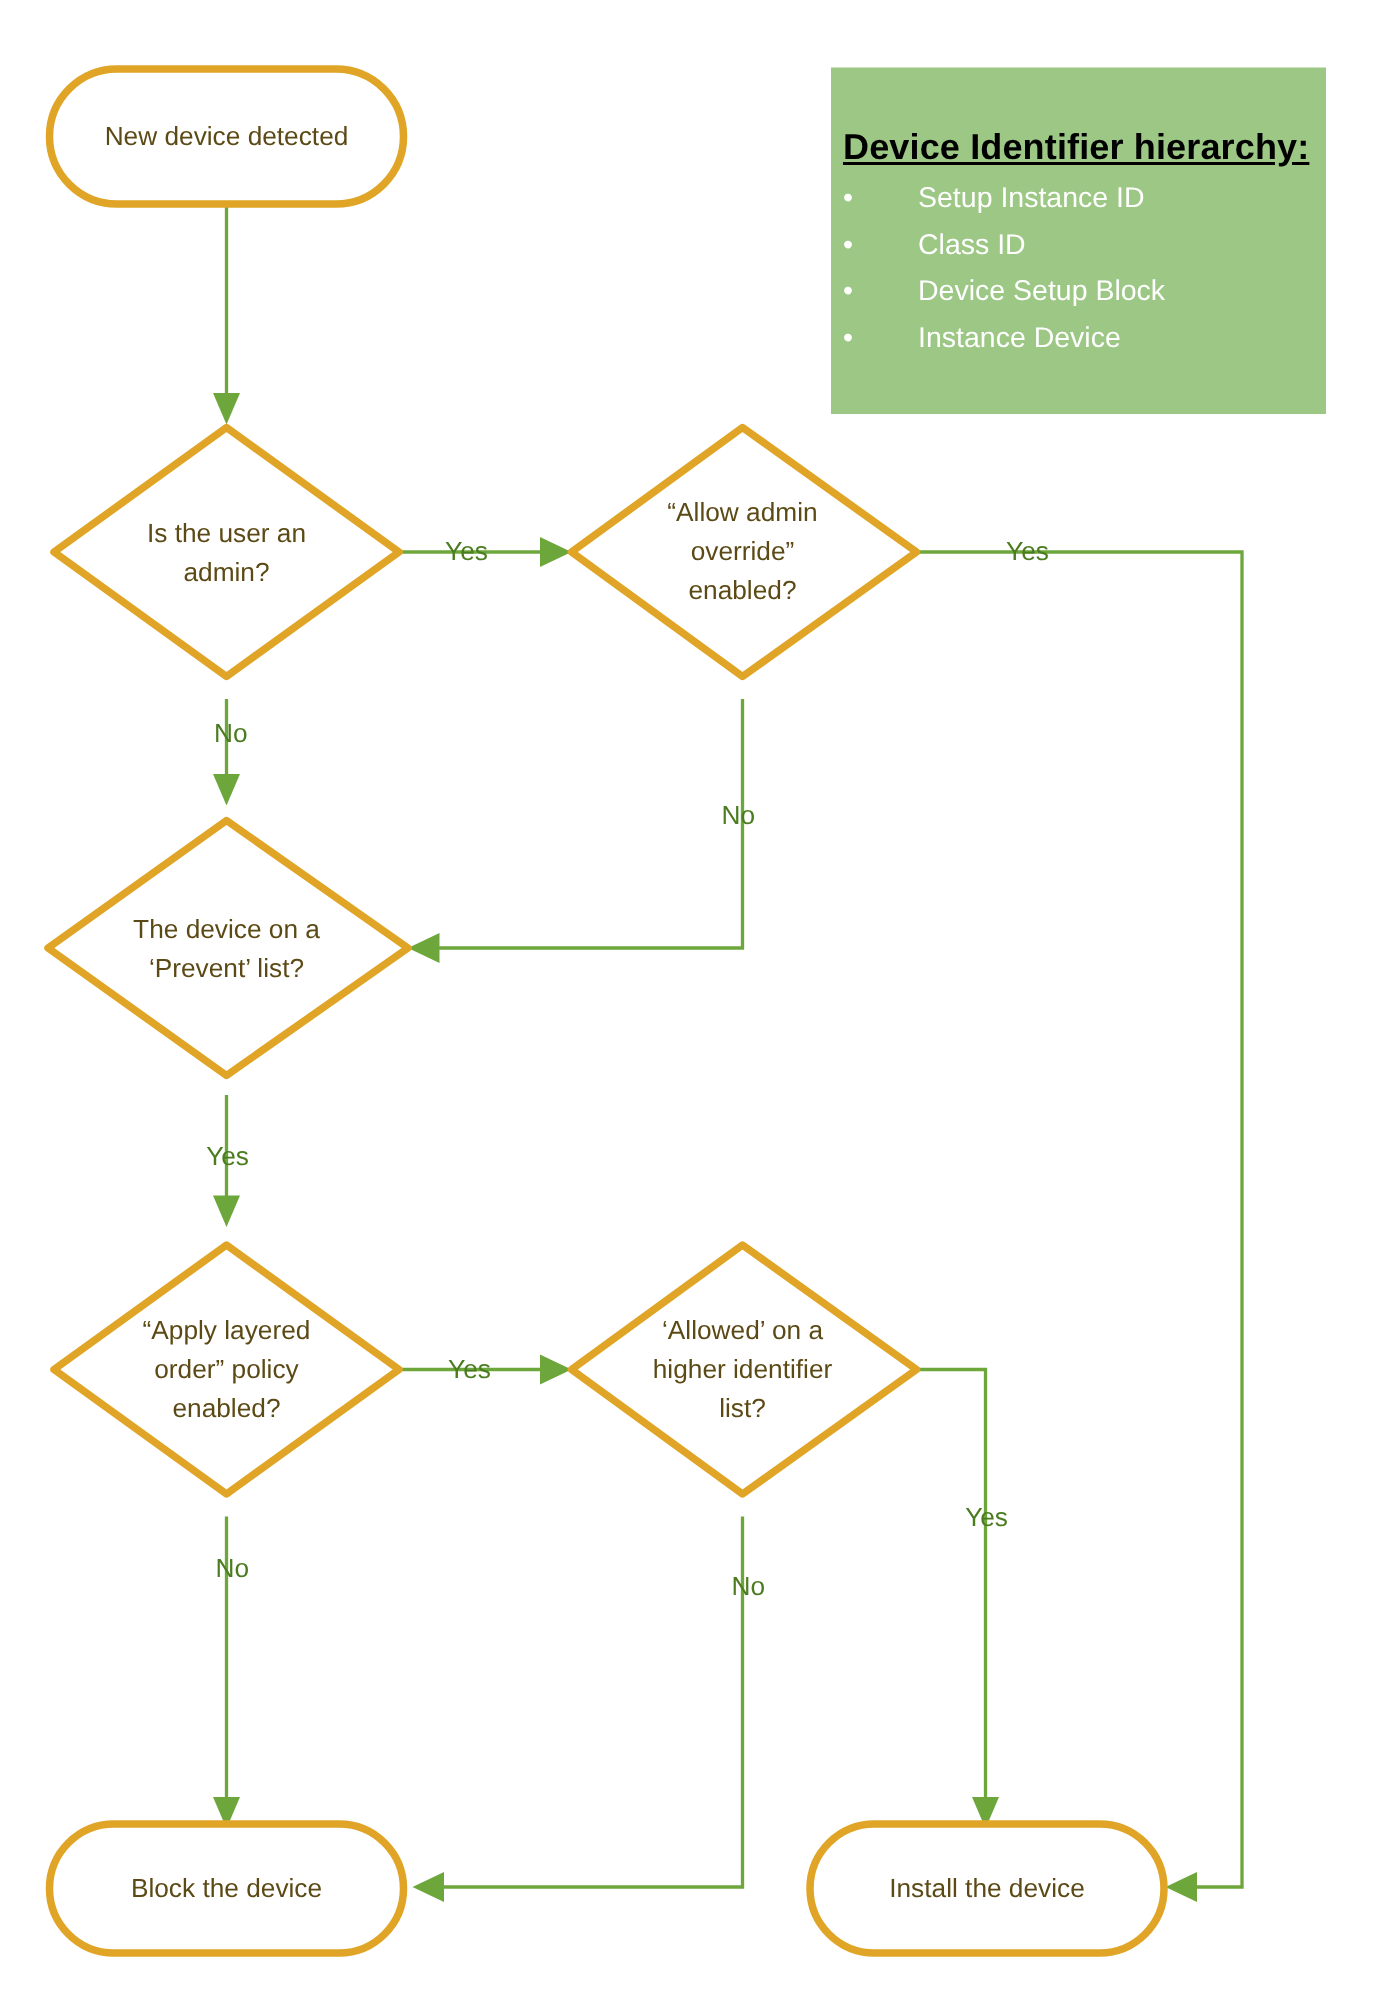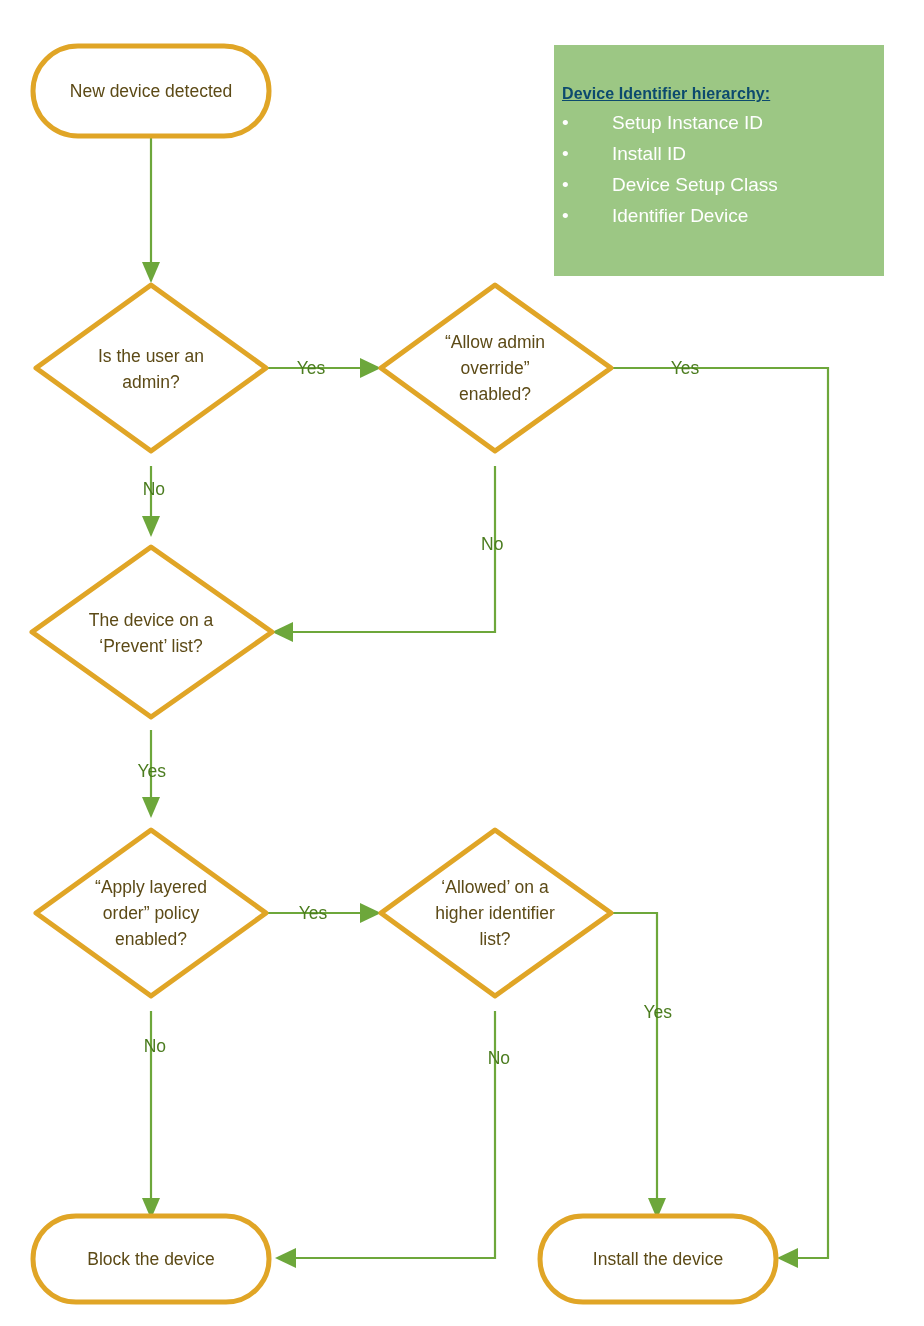--- a/index.html
+++ b/index.html
@@ -64,23 +64,23 @@
     position: absolute;
     left: 554px;
     top: 45px;
     width: 330px;
     height: 231px;
     background: #9CC784;
     box-sizing: border-box;
     padding: 40px 0 0 0;
   }
   #legend-title {
-    color: #0c4a6e;
-    font-family: "Liberation Sans", sans-serif;
-    font-size: 16px;
+    color: #000000;
+    font-family: "Liberation Sans", sans-serif;
+    font-size: 24px;
     font-weight: bold;
     text-decoration: underline;
     margin: 0 0 4px 8px;
     letter-spacing: 0.1px;
   }
   .legend-list {
     list-style: none;
     margin: 0;
     padding: 0;
   }
@@ -220,26 +220,26 @@
 
   <div id="legend-panel">
     <div id="legend-title">Device Identifier hierarchy:</div>
     <ul class="legend-list">
       <li class="legend-item">
         <span class="legend-bullet">•</span>
         <span>Setup Instance ID</span>
       </li>
       <li class="legend-item">
         <span class="legend-bullet">•</span>
-        <span>Install ID</span>
-      </li>
-      <li class="legend-item">
-        <span class="legend-bullet">•</span>
-        <span>Device Setup Class</span>
-      </li>
-      <li class="legend-item">
-        <span class="legend-bullet">•</span>
-        <span>Identifier Device</span>
+        <span>Class ID</span>
+      </li>
+      <li class="legend-item">
+        <span class="legend-bullet">•</span>
+        <span>Device Setup Block</span>
+      </li>
+      <li class="legend-item">
+        <span class="legend-bullet">•</span>
+        <span>Instance Device</span>
       </li>
     </ul>
   </div>
 
 </div>
 
 </body></html>

